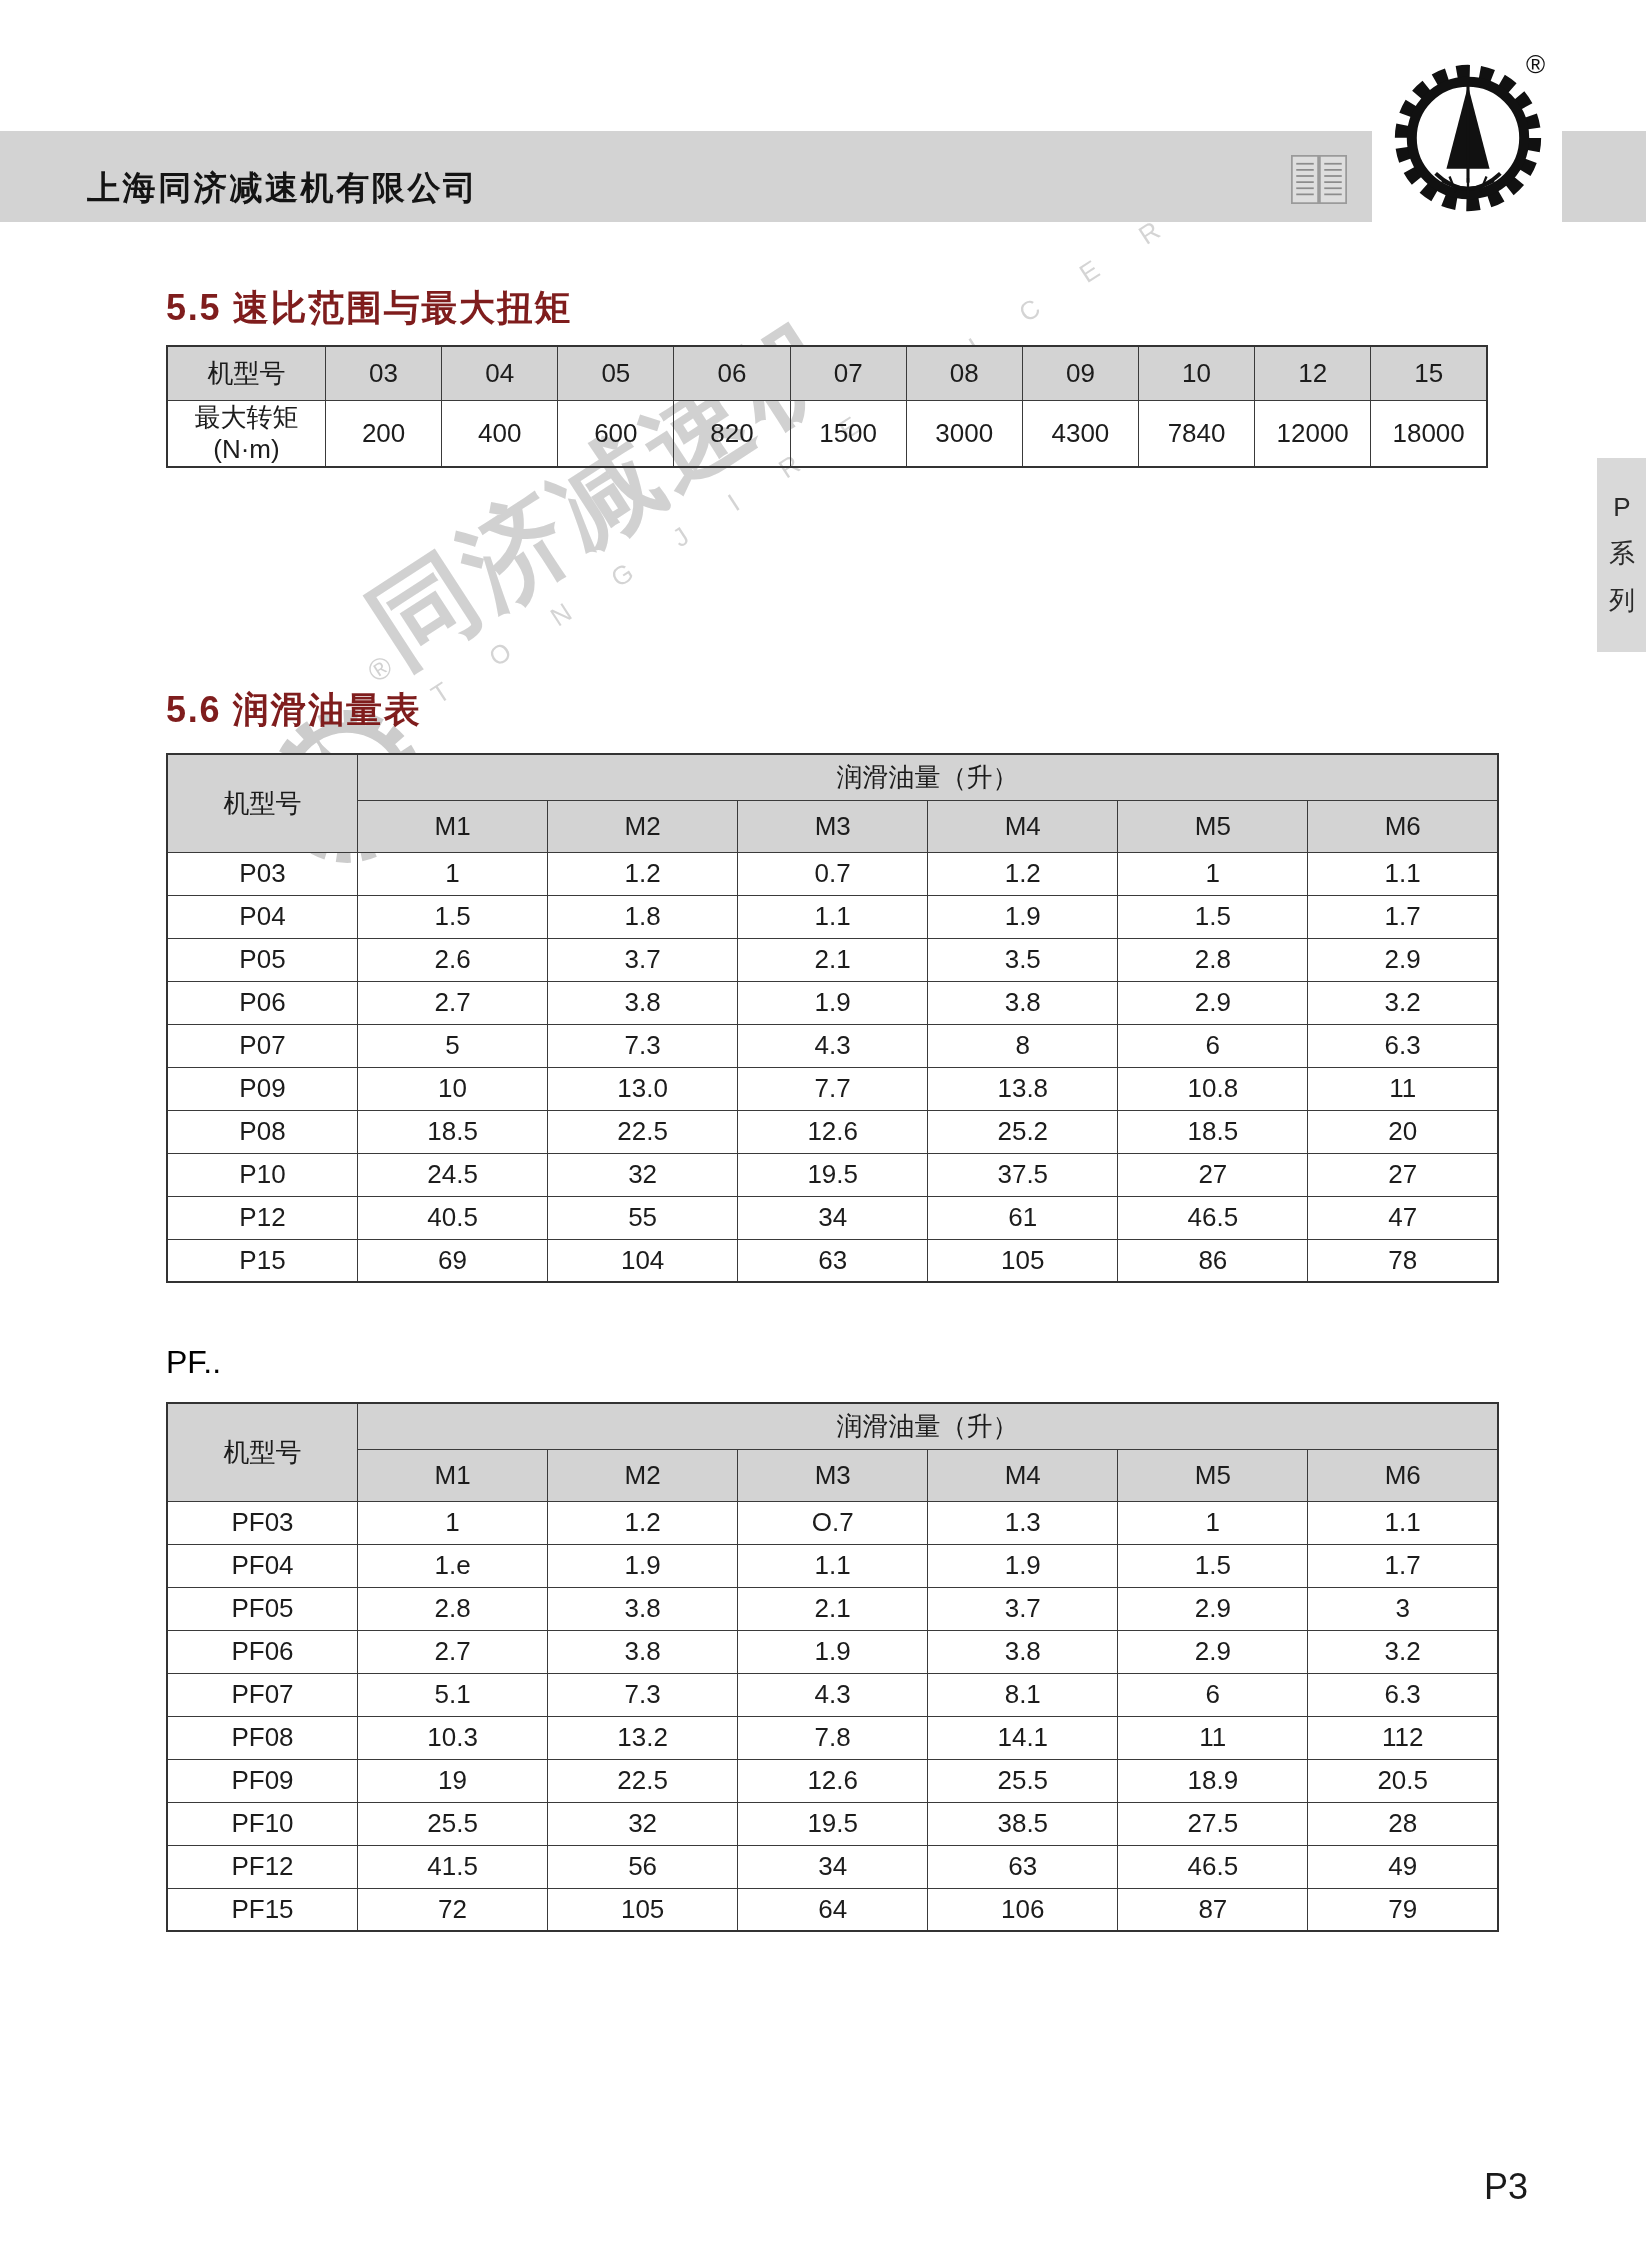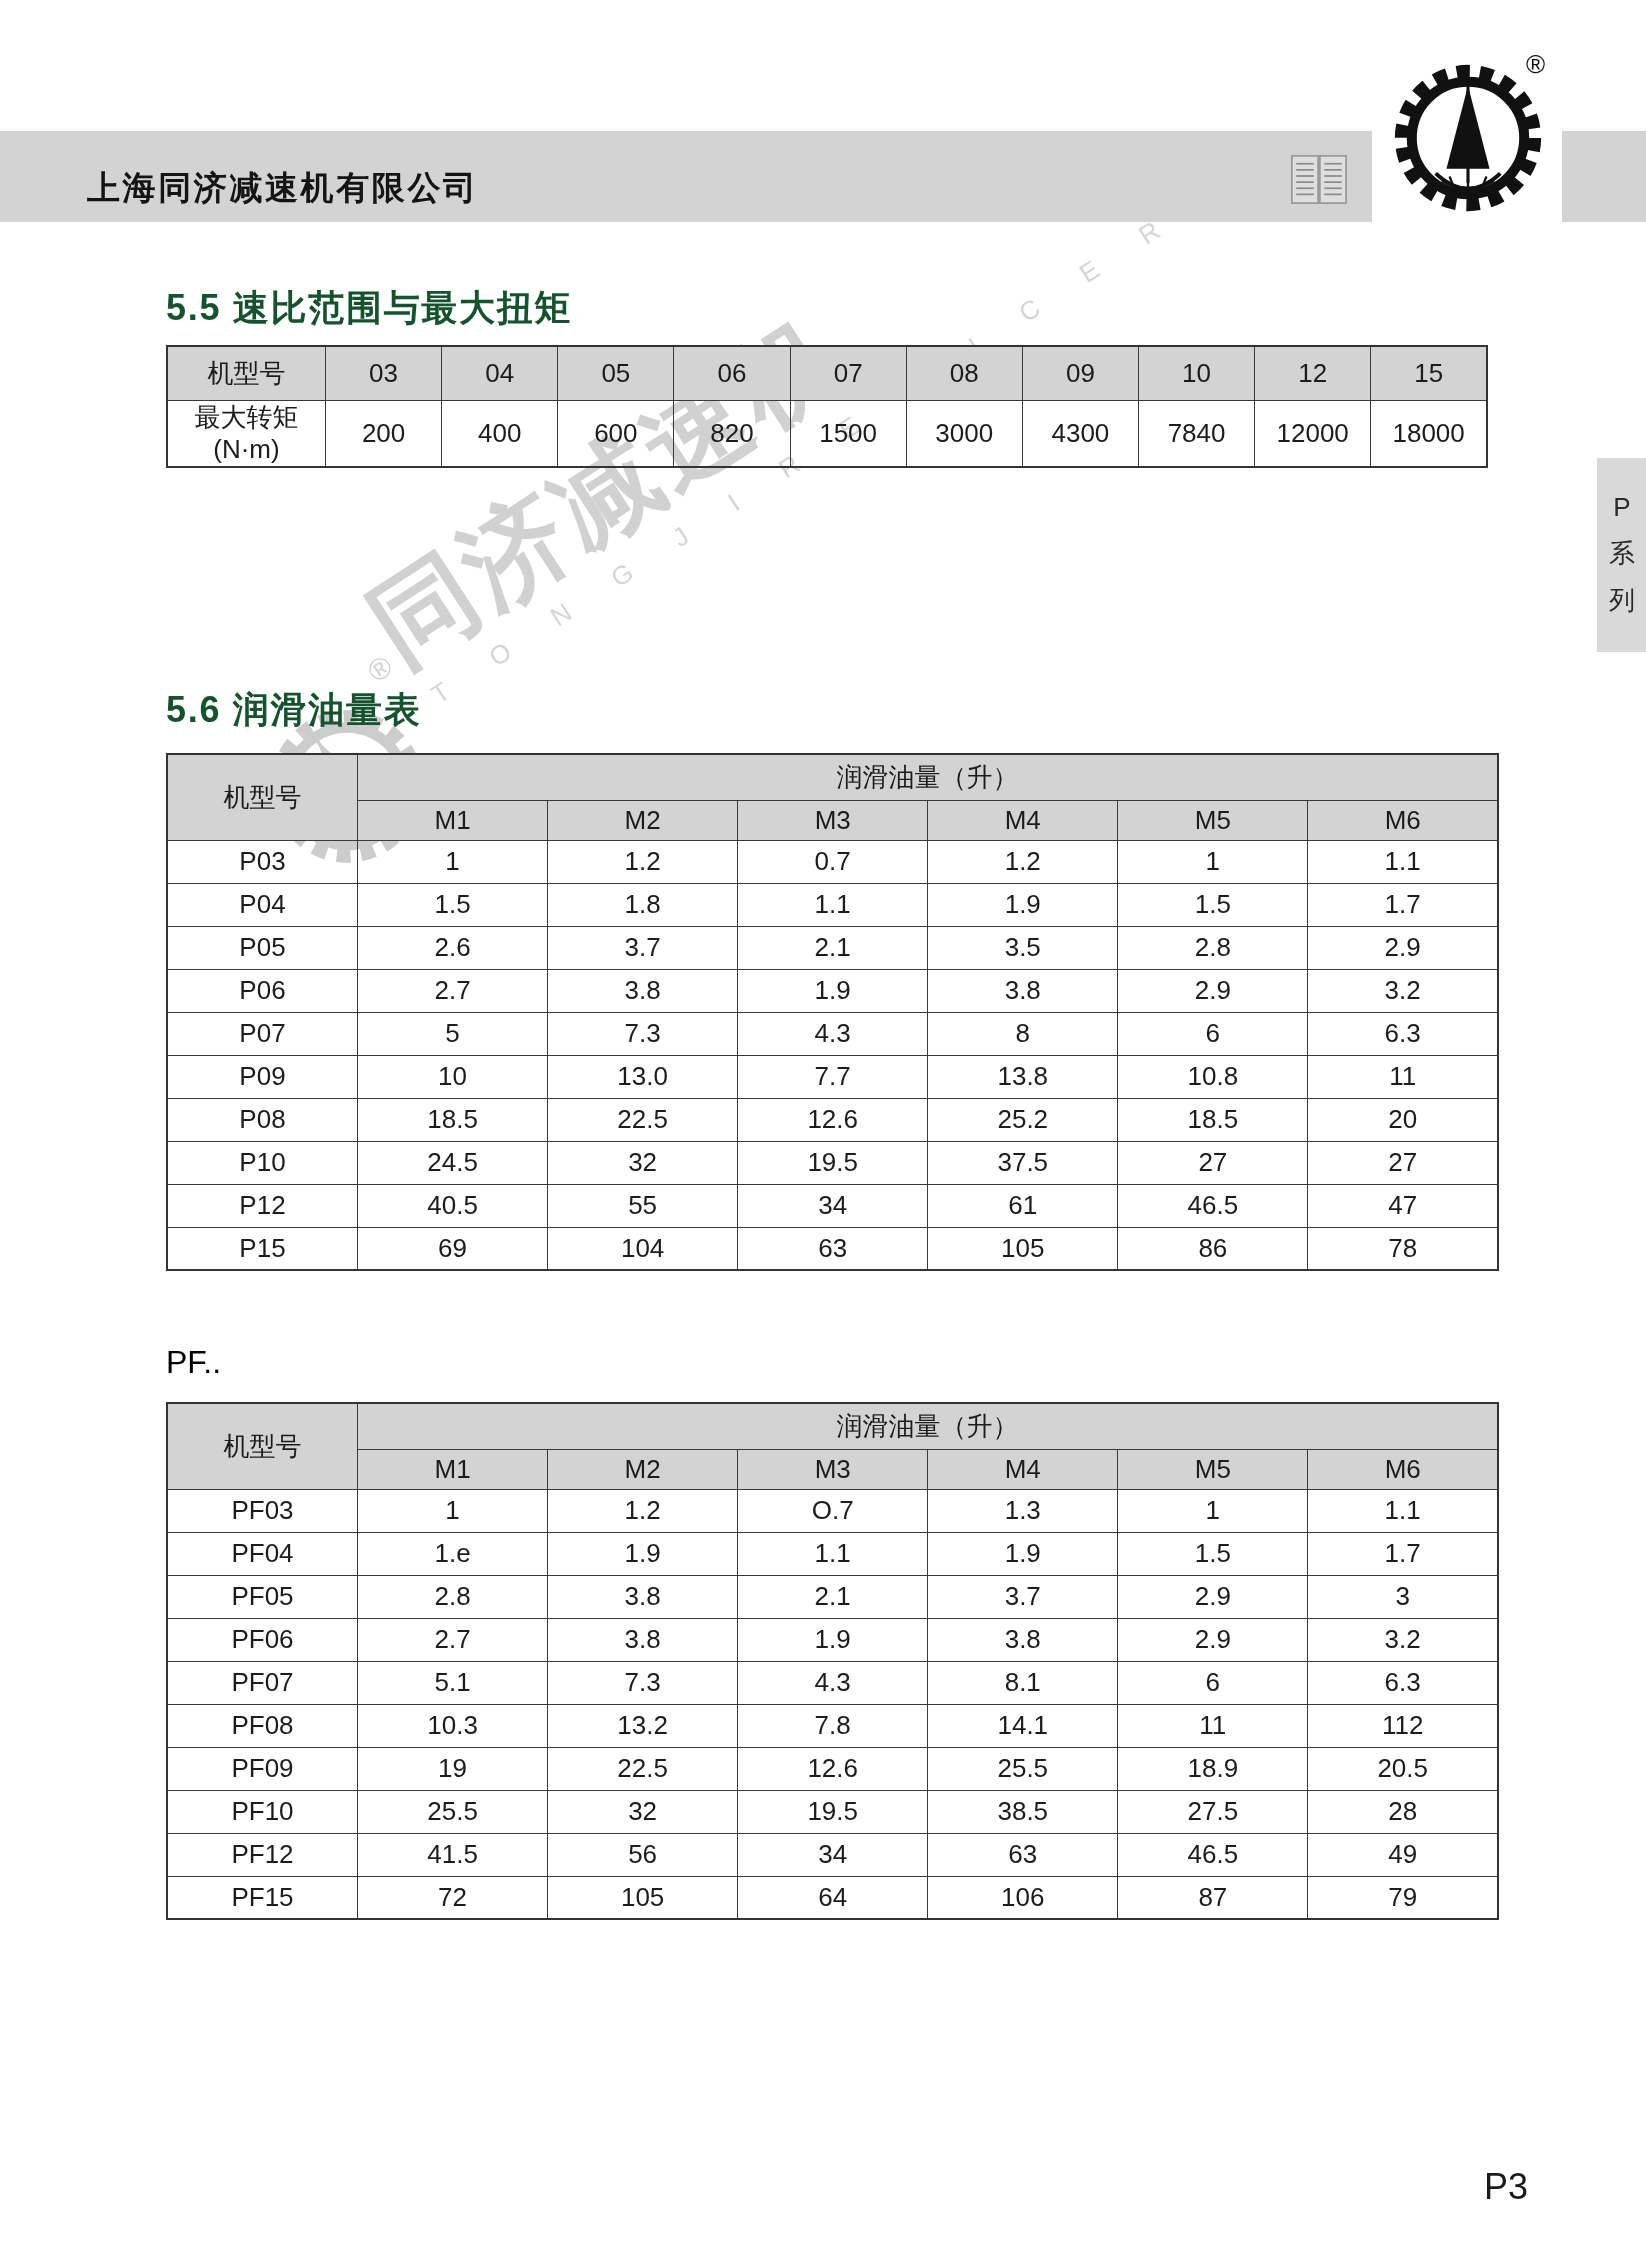--- a/index.html
+++ b/index.html
@@ -11,42 +11,42 @@
   .header-band{position:absolute;left:0;top:131px;width:100%;height:91px;background:#d3d3d3;z-index:2;}
   .company-name{position:absolute;left:87px;top:166px;font-size:33px;font-weight:700;letter-spacing:2.6px;color:#141414;z-index:4;}
   .logo-box{position:absolute;left:1372px;top:0;width:190px;height:272px;background:#ffffff;border-radius:0 0 23px 23px;z-index:5;}
   .logo-gear{position:absolute;left:19px;top:61px;width:154px;height:154px;color:#111111;}
   .logo-reg{position:absolute;left:154px;top:49px;font-size:26px;color:#111;}
   .book-icon{position:absolute;left:1291px;top:155px;z-index:4;}
   
   .side-tab{position:absolute;right:0;top:458px;width:50px;height:194px;background:#d9d9d9;z-index:4;
     display:flex;flex-direction:column;align-items:center;justify-content:center;gap:12.2px;font-size:26px;color:#2a2a2a;}
   
-  .sec-title{position:absolute;left:166px;font-size:36px;font-weight:bold;color:#14532d;z-index:3;letter-spacing:1.7px;}
+  .sec-title{position:absolute;left:166px;font-size:36px;font-weight:bold;color:#7f1d1d;z-index:3;letter-spacing:1.7px;}
   .s55{top:284px;}
   .s56{top:686px;}
   .pf-title{position:absolute;left:166px;top:1344px;font-size:32px;font-weight:400;color:#000000;z-index:3;}
   .note{position:absolute;left:166px;top:1941px;font-size:26px;color:#2b2b2b;z-index:3;letter-spacing:0.9px;}
   .page-num{position:absolute;left:1484px;top:2166px;font-size:36px;color:#1a1a1a;z-index:3;}
   
   table{border-collapse:collapse;table-layout:fixed;position:absolute;z-index:2;background:transparent;}
   th,td{border:1.7px solid #3a3a3a;text-align:center;vertical-align:middle;font-weight:400;
         font-size:26px;color:#1c1c1c;padding:0;background:transparent;}
   .t1{left:166px;top:345px;width:1322px;border:2.6px solid #333;}
   .t2{left:166px;top:753px;width:1333px;border:2.6px solid #333;}
   .t3{left:166px;top:1402px;width:1333px;border:2.6px solid #333;}
   .gray{background:#d3d3d3;}
   .pre{white-space:pre-line;line-height:1.25;}
   .t1 tr:nth-child(1){height:54px;}
   .t1 tr:nth-child(2){height:51px;}
   .t1 tr:nth-child(3){height:84px;}
   .t1 tr:nth-child(4){height:80px;border-radius:28px;}
   .struct{letter-spacing:8.7px;}
   .t2 .hrow1,.t3 .hrow1{height:46px;}
-  .t2 .hrow2,.t3 .hrow2{height:40px;margin-top:12px;}
+  .t2 .hrow2,.t3 .hrow2{height:52px;margin-top:12px;}
   .t2 tbody tr,.t3 tbody tr{height:43px;}
   
   .watermark{position:absolute;left:253px;top:484px;width:628px;height:436px;z-index:1;pointer-events:none;opacity:.5;}
   .wm-rot{position:absolute;left:0;top:0;width:100%;height:100%;transform:rotate(-33deg);transform-origin:140px 297px;}
   .wm-gear{position:absolute;left:17.5px;top:196px;width:161px;height:161px;color:#9b9b9b;}
   .wm-reg{position:absolute;left:179px;top:179px;font-size:30px;color:#a5a5a5;}
   .wm-cn{position:absolute;left:208px;top:103px;font-size:103px;font-weight:700;color:#a5a5a5;letter-spacing:5.2px;white-space:nowrap;}
   .wm-en{position:absolute;left:220px;top:234px;font-size:26px;letter-spacing:23px;color:#ababab;white-space:nowrap;}
 </style>
 </head>

